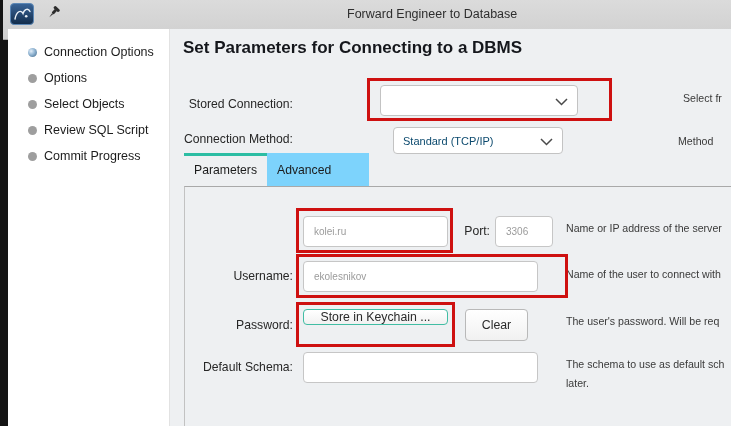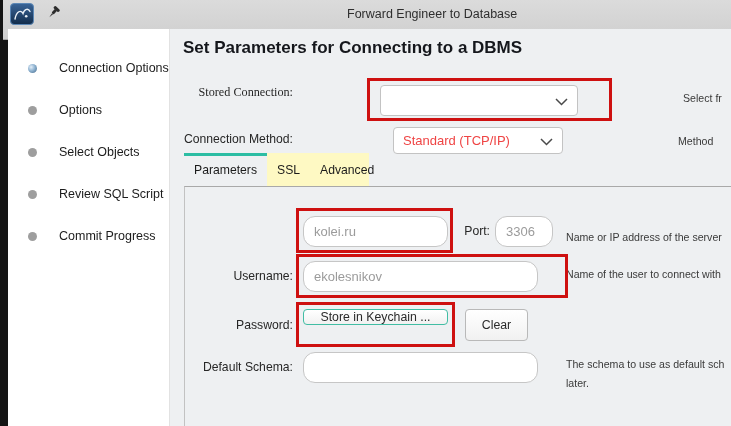--- a/index.html
+++ b/index.html
@@ -10,45 +10,45 @@
   
   .titlebar { position:absolute; left:3px; top:0; right:0; height:40px;
     background:linear-gradient(#dbdbdb,#cfcfcf); border-bottom:1px solid #a3a3a3; }
   .titlebar .app-logo { position:absolute; left:7px; top:3px; width:24px; height:22px; }
   .titlebar .pin { position:absolute; left:42px; top:5px; width:18px; height:18px; cursor:pointer; }
   .titlebar .title { position:absolute; left:344px; top:7px; font-size:12.5px; color:#2e2e2e; white-space:nowrap; }
 
   
   .sidebar { position:absolute; left:8px; top:29px; width:162px; bottom:0;
     background:#ffffff; border-right:1px solid #e2e2e2; padding-top:10px; }
-  .step { display:flex; align-items:center; gap:22px; height:26px; padding-left:20px; cursor:pointer;margin-top:16px; }
+  .step { display:flex; align-items:center; gap:7px; height:26px; padding-left:20px; cursor:pointer; }
   .bullet { width:9px; height:9px; border-radius:50%; flex:0 0 auto; background:#9e9e9e; }
   .step.active .bullet { background:radial-gradient(circle at 35% 35%, #e3eef8 0%, #8fb3d1 45%, #3e6486 100%); }
   .step-label { font-size:12.5px; color:#1c1c1c; white-space:nowrap; }
 
   
   .main { position:absolute; left:170px; top:29px; right:0; bottom:0; background:#eef0f2; }
   .heading { position:absolute; left:13px; top:9px; font-size:17px; font-weight:bold; color:#15171c; white-space:nowrap; }
 
   .row-label { position:absolute; left:0; width:123px; text-align:right; font-size:12.2px; color:#272727; white-space:nowrap; }
   .hint { position:absolute; font-size:10.6px; color:#3a3a3a; white-space:nowrap; line-height:19px; }
 
   .dropdown { position:absolute; background:#fff; border:1px solid #c3c3c3; border-radius:4px;
     display:flex; align-items:center; justify-content:space-between; padding:0 9px; cursor:pointer; }
-  .dropdown .dd-value { font-size:13px; color:#ef4444; white-space:nowrap; }
+  .dropdown .dd-value { font-size:11px; color:#0c4a6e; white-space:nowrap; }
 
-  .txt { position:absolute; background:#fff; border:1px solid #c6c6c6; border-radius:12px;
-    font-family:inherit; font-size:13px; color:#9b9b9b; padding:0 0 0 10px; outline:none; }
+  .txt { position:absolute; background:#fff; border:1px solid #c6c6c6; border-radius:4px;
+    font-family:inherit; font-size:10px; color:#9b9b9b; padding:0 0 0 10px; outline:none; }
 
   .btn { position:absolute; background:linear-gradient(#ffffff,#f1f1f1); border:1px solid #b9b9b9;
     border-radius:4px; font-family:inherit; font-size:12.3px; color:#2b2b2b; cursor:pointer; }
   .btn.keychain { border:1.5px solid #41bda4; }
 
   
-  .tabbar { position:absolute; left:14px; top:124px; width:185px; height:34px; background:#fef9c3; display:flex; }
+  .tabbar { position:absolute; left:14px; top:124px; width:185px; height:34px; background:#7dd3fc; display:flex; }
   .tab { height:34px; line-height:35px; padding:0 10px; font-size:12.2px; color:#1b1b1b; cursor:pointer; white-space:nowrap; }
   .tab.active { background:#eef0f2; box-shadow:inset 0 3px 0 #2cbda3; }
   .panel { position:absolute; left:14px; top:157px; right:0; bottom:0;
     border-top:1px solid #a9a9a9; border-left:1px solid #c2c2c2; background:#eef0f2; }
 
   
   .hl { position:absolute; border:3px solid #ce1010; pointer-events:none; z-index:5; }
 </style>
 </head>
 <body>
@@ -100,21 +100,21 @@
     </div>
     <div class="step">
       <span class="bullet"></span>
       <span class="step-label">Commit Progress</span>
     </div>
   </div>
 
   <div class="main">
     <div class="heading">Set Parameters for Connecting to a DBMS</div>
 
-    <div class="row-label" style="top:56px;font-family:Liberation Serif, serif;">Stored Connection:</div>
+    <div class="row-label" style="top:68px;">Stored Connection:</div>
     <div class="dropdown" style="left:210px; top:56px; width:198px; height:31px;">
       <span class="dd-value"></span>
       <span>
         <svg width="13" height="8" viewBox="0 0 13 8">
             <polyline points="1,1 6.5,6.5 12,1" fill="none" stroke="#4a4a4a" stroke-width="1.5"></polyline>
           </svg>
       </span>
     </div>
     <div class="hint" style="left:513px; top:60px;">Select fr</div>
 
@@ -124,37 +124,37 @@
       <span>
         <svg width="13" height="8" viewBox="0 0 13 8">
             <polyline points="1,1 6.5,6.5 12,1" fill="none" stroke="#4a4a4a" stroke-width="1.5"></polyline>
           </svg>
       </span>
     </div>
     <div class="hint" style="left:508px; top:103px;">Method</div>
 
     <div class="tabbar">
       <div class="tab active">Parameters</div>
-      <div class="tab">SSL</div>
       <div class="tab">Advanced</div>
     </div>
     <div class="panel"></div>
 
     <input class="txt" style="left: 133px; top: 187px; width: 145px; height: 31px;" value="kolei.ru">
     <div class="row-label" style="left:287px; width:33px; top:195px;">Port:</div>
     <input class="txt" style="left: 325px; top: 187px; width: 58px; height: 31px;" value="3306">
-    <div class="hint" style="left:396px; top:199px;">Name or IP address of the server</div>
+    <div class="hint" style="left:396px; top:190px;">Name or IP address of the server</div>
 
     <div class="row-label" style="top:240px;">Username:</div>
     <input class="txt" style="left: 133px; top: 232px; width: 235px; height: 31px;" value="ekolesnikov">
     <div class="hint" style="left:396px; top:236px;">Name of the user to connect with</div>
 
     <div class="row-label" style="top:289px;">Password:</div>
     <button class="btn keychain" style="left:133px; top:280px; width:145px; height:16px;">Store in Keychain ...</button>
     <button class="btn" style="left:295px; top:280px; width:63px; height:32px;">Clear</button>
+    <div class="hint" style="left:396px; top:283px;">The user's password. Will be req</div>
 
     <div class="row-label" style="top:331px;">Default Schema:</div>
     <input class="txt" style="left: 133px; top: 323px; width: 235px; height: 31px;" value="">
     <div class="hint" style="left:376px; top:326px;margin-left:20px;">
       <div>The schema to use as default sch</div>
       <div>later.</div>
     </div>
 
     <div class="hl" style="left:197px; top:49px; width:245px; height:43px;"></div>
     <div class="hl" style="left:126px; top:179px; width:157px; height:45px;"></div>

